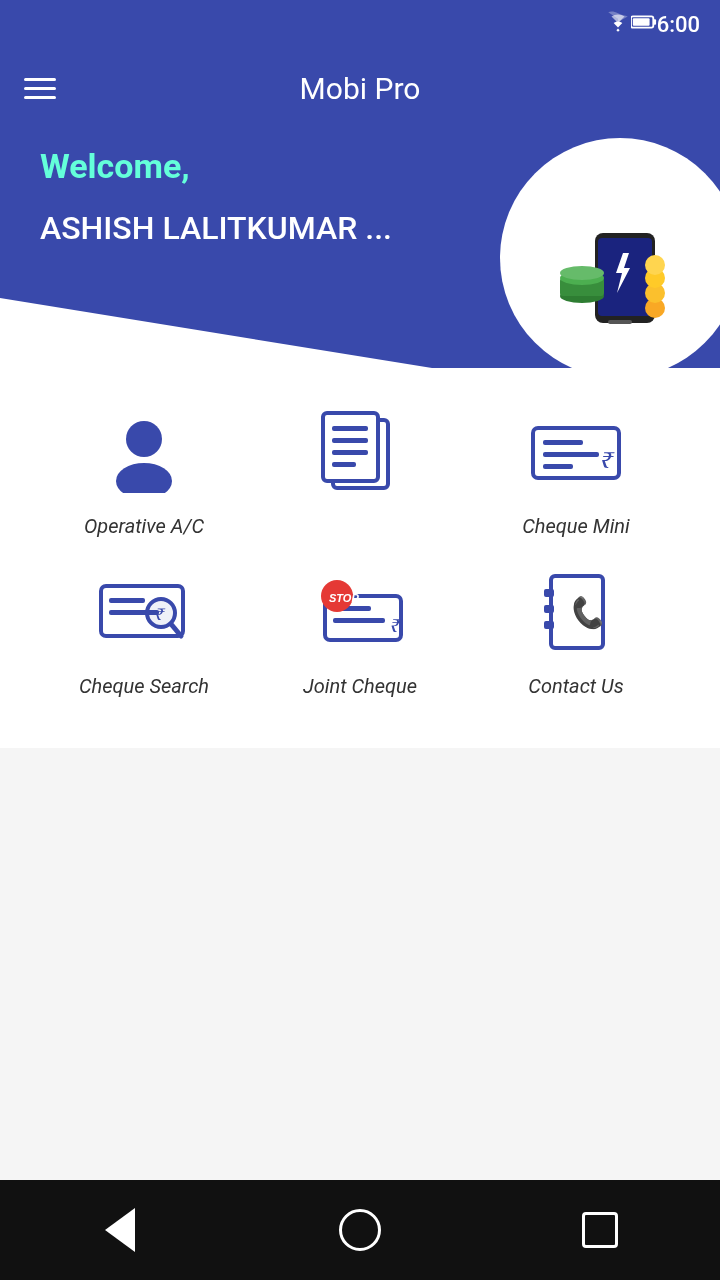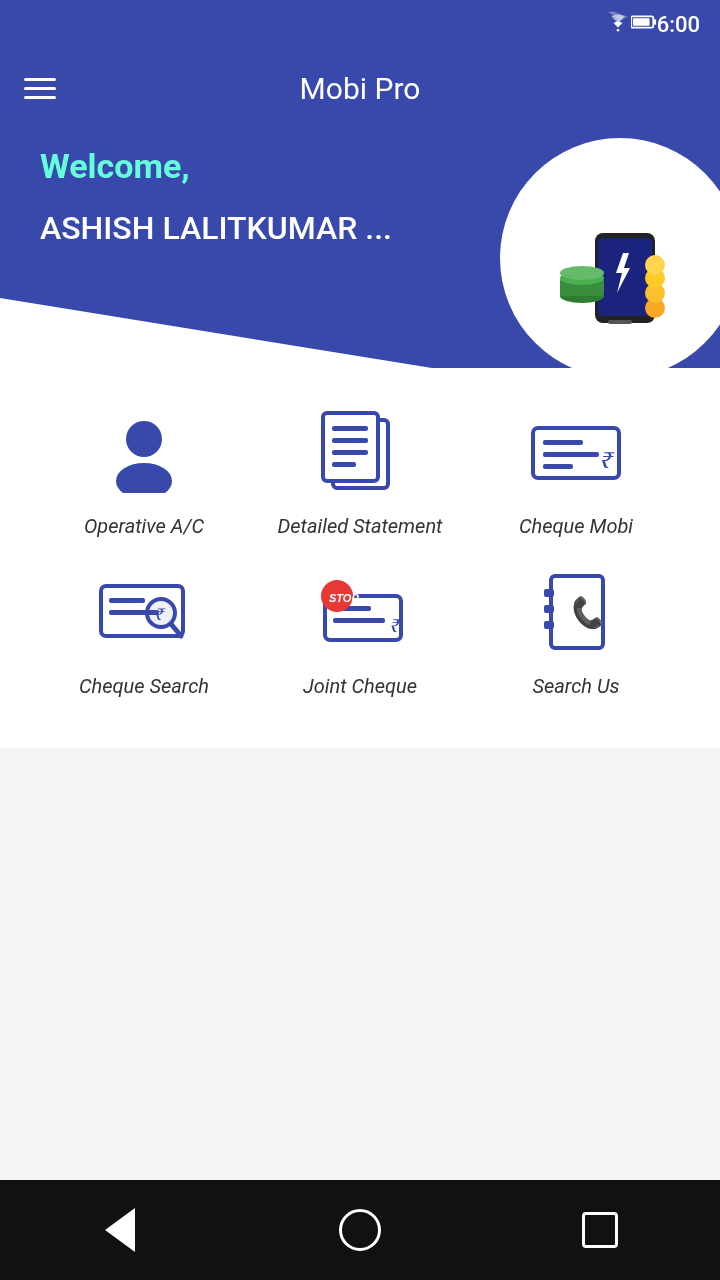--- a/index.html
+++ b/index.html
@@ -281,36 +281,35 @@
 
           <rect x="15" y="12" width="55" height="68" rx="4" stroke="#3949ab" stroke-width="4" fill="white"></rect>
 
           <rect x="5" y="5" width="55" height="68" rx="4" stroke="#3949ab" stroke-width="4" fill="white"></rect>
           <rect x="14" y="18" width="36" height="5" rx="2" fill="#3949ab"></rect>
           <rect x="14" y="30" width="36" height="5" rx="2" fill="#3949ab"></rect>
           <rect x="14" y="42" width="36" height="5" rx="2" fill="#3949ab"></rect>
           <rect x="14" y="54" width="24" height="5" rx="2" fill="#3949ab"></rect>
         </svg>
       </div>
-      <span class="menu-label">Detailed Statement</span>
     </div>
 
     <div class="menu-item">
       <div class="menu-icon">
         <svg width="90" height="70" viewBox="0 0 90 70" fill="none">
           <rect x="2" y="10" width="86" height="50" rx="5" stroke="#3949ab" stroke-width="4" fill="white"></rect>
 
           <rect x="12" y="22" width="40" height="5" rx="2" fill="#3949ab"></rect>
           <rect x="12" y="34" width="56" height="5" rx="2" fill="#3949ab"></rect>
           <rect x="12" y="46" width="30" height="5" rx="2" fill="#3949ab"></rect>
 
           <text x="68" y="50" font-size="22" fill="#3949ab" font-family="serif">₹</text>
         </svg>
       </div>
-      <span class="menu-label">Cheque Mobi</span>
+      <span class="menu-label">Cheque Mini</span>
     </div>
 
     <div class="menu-item">
       <div class="menu-icon">
         <svg width="90" height="70" viewBox="0 0 90 70" fill="none">
           <rect x="2" y="8" width="82" height="50" rx="5" stroke="#3949ab" stroke-width="4" fill="white"></rect>
           <rect x="10" y="20" width="36" height="5" rx="2" fill="#3949ab"></rect>
           <rect x="10" y="32" width="50" height="5" rx="2" fill="#3949ab"></rect>
 
           <circle cx="62" cy="35" r="14" stroke="#3949ab" stroke-width="4" fill="rgba(57,73,171,0.08)"></circle>
@@ -344,21 +343,21 @@
 
           <rect x="12" y="5" width="52" height="72" rx="4" stroke="#3949ab" stroke-width="4" fill="white"></rect>
 
           <rect x="5" y="18" width="10" height="8" rx="2" fill="#3949ab"></rect>
           <rect x="5" y="34" width="10" height="8" rx="2" fill="#3949ab"></rect>
           <rect x="5" y="50" width="10" height="8" rx="2" fill="#3949ab"></rect>
 
           <text x="28" y="52" font-size="30" fill="#3949ab">📞</text>
         </svg>
       </div>
-      <span class="menu-label">Search Us</span>
+      <span class="menu-label">Contact Us</span>
     </div>
 
 
   </div>
 </div>
 
 <div class="bottom-spacer"></div>
 
 <div class="bottom-nav">
   <div class="bottom-nav-btn">

